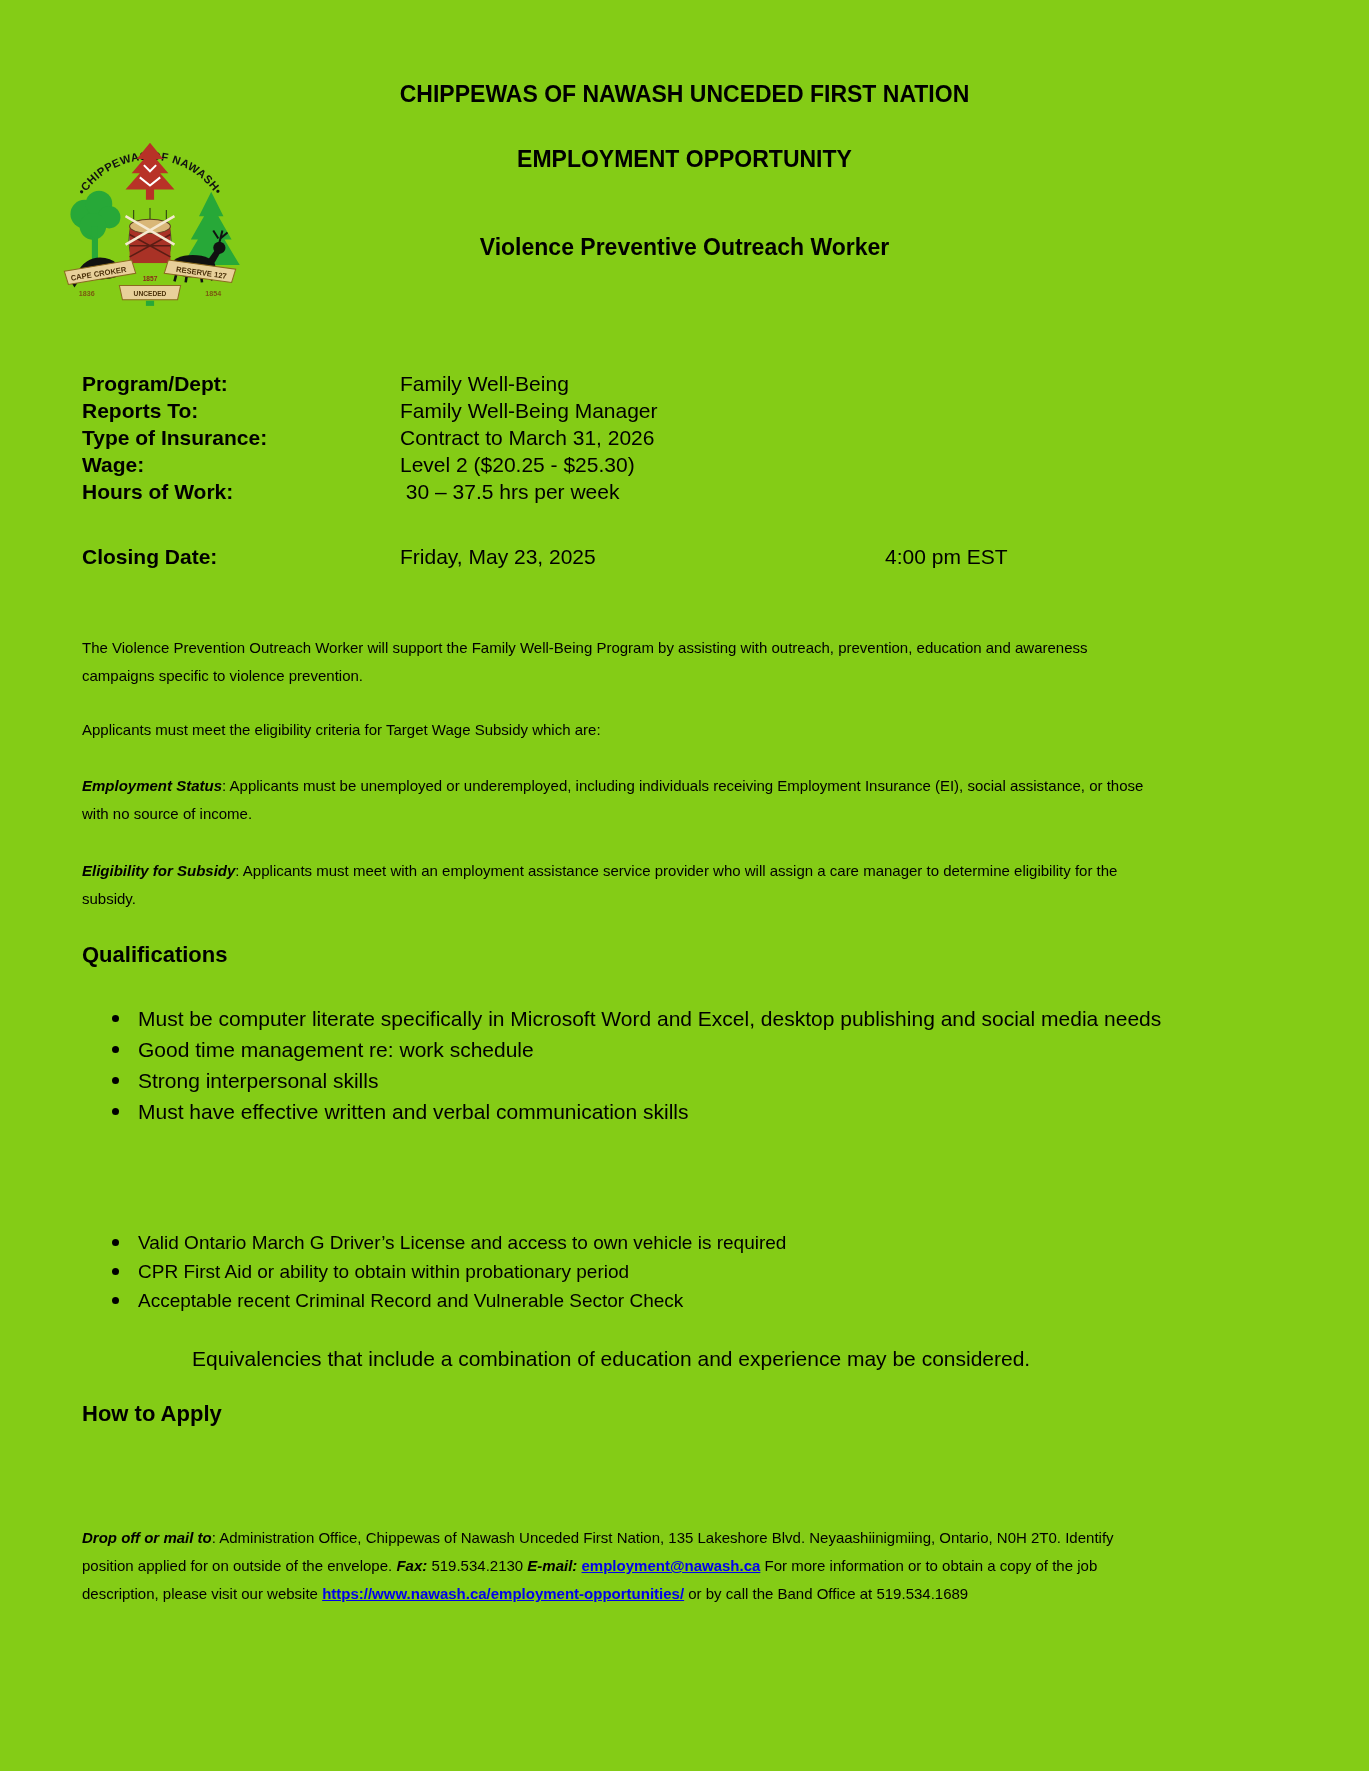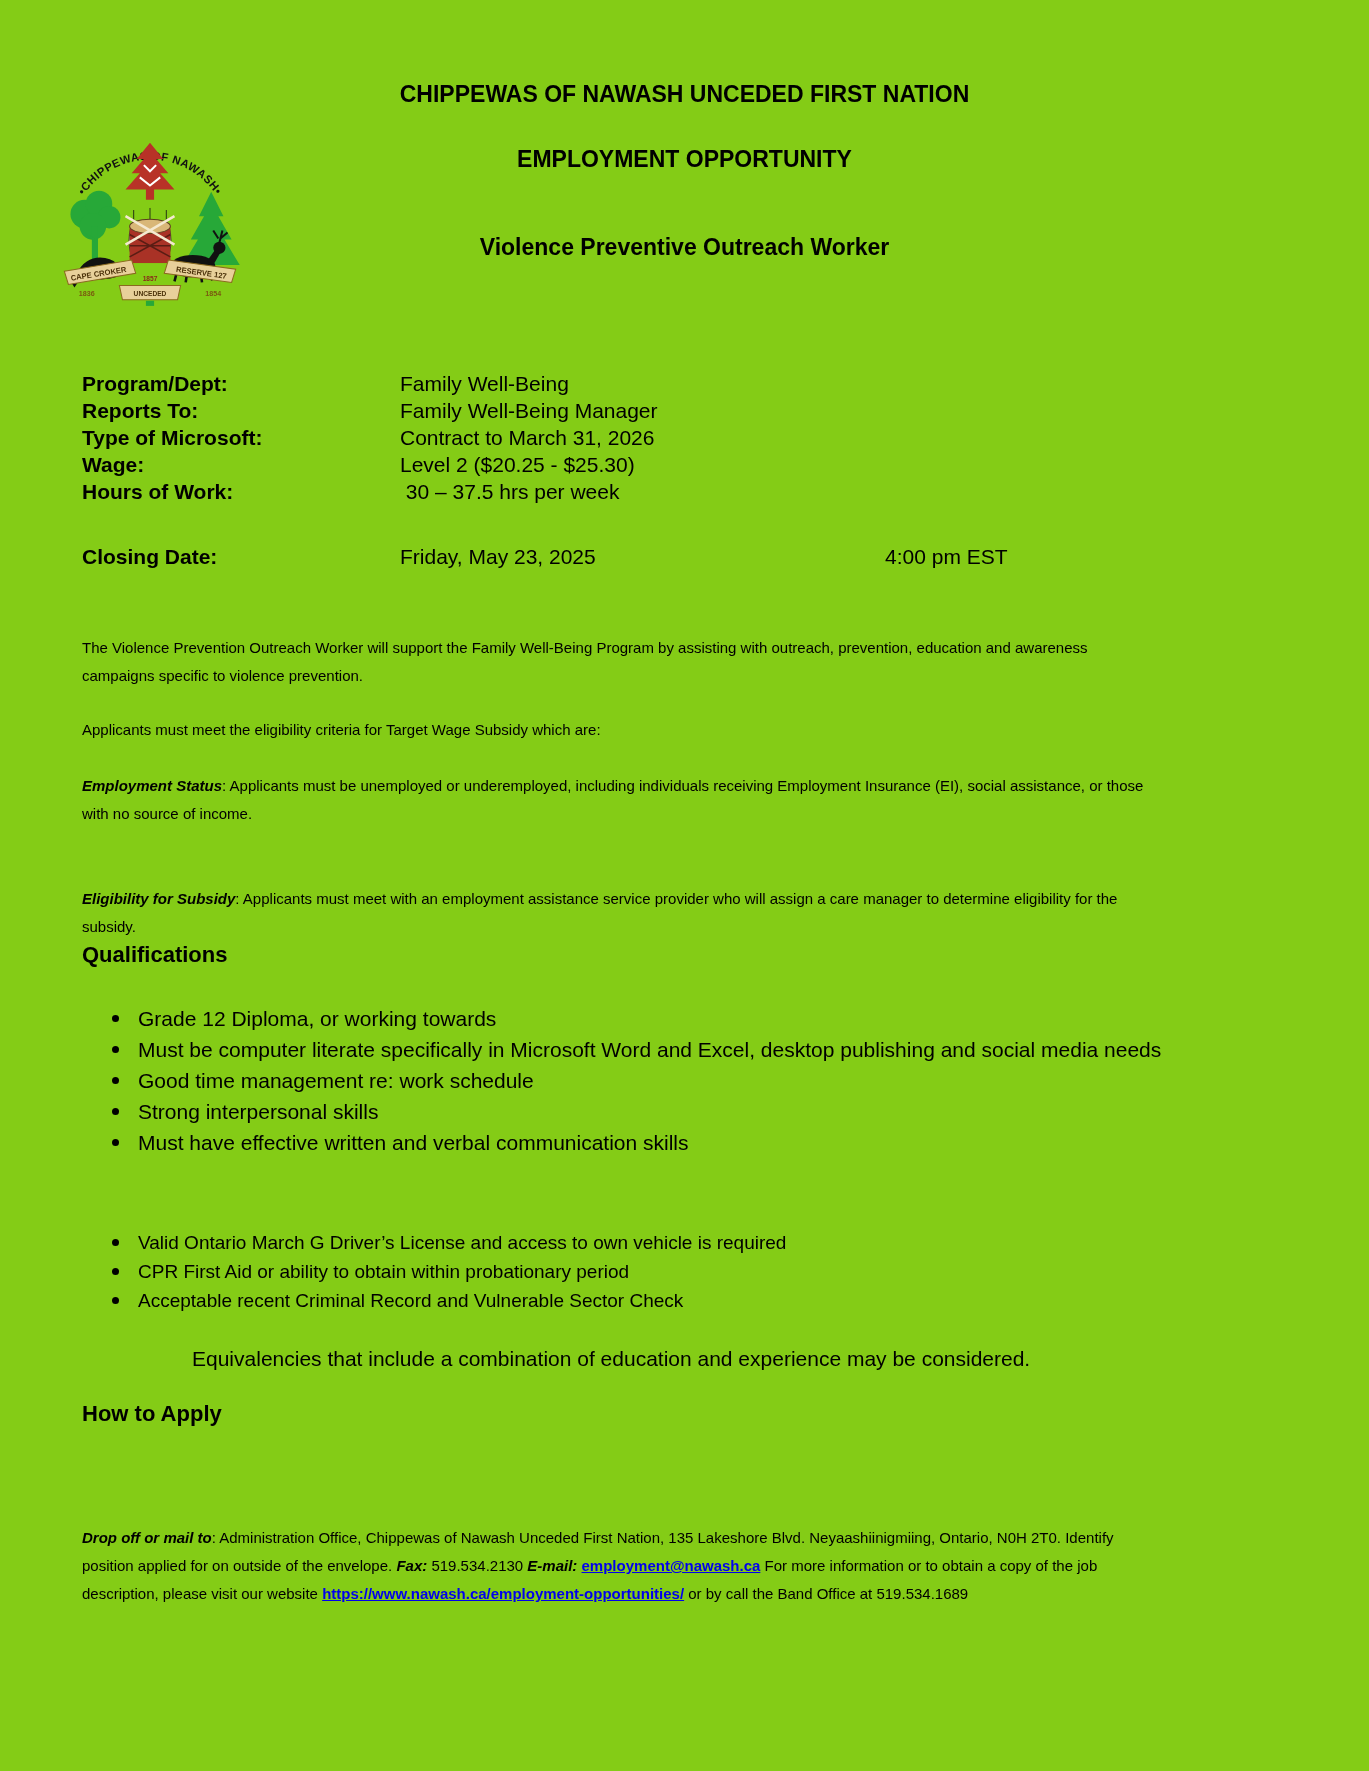--- a/index.html
+++ b/index.html
@@ -105,46 +105,45 @@
       <text x="100" y="180" font-size="6.5" font-weight="bold" fill="#4a3008" text-anchor="middle">UNCEDED</text>
       <rect x="96" y="185" width="8" height="5" fill="#27A838"></rect>
     </g>
   </svg>
 
   <div class="abs dgrid" style="top:370px">
     <div class="dlabel">Program/Dept:</div>
     <div class="dvalue">Family Well-Being</div>
     <div class="dlabel">Reports To:</div>
     <div class="dvalue">Family Well-Being Manager</div>
-    <div class="dlabel">Type of Microsoft:</div>
+    <div class="dlabel">Type of Insurance:</div>
     <div class="dvalue">Contract to March 31, 2026</div>
     <div class="dlabel">Wage:</div>
     <div class="dvalue">Level 2 ($20.25 - $25.30)</div>
     <div class="dlabel">Hours of Work:</div>
     <div class="dvalue"> 30 – 37.5 hrs per week</div>
   </div>
 
   <div class="abs cgrid" style="top:543px">
     <div class="dlabel">Closing Date:</div>
     <div class="dvalue">Friday, May 23, 2025</div>
     <div class="dvalue">4:00 pm EST</div>
   </div>
 
   <p class="abs para" style="top:619px">The Violence Prevention Outreach Worker will support the Family Well-Being Program by assisting with outreach, prevention, education and awareness campaigns specific to violence prevention.</p>
 
   <p class="abs para" style="top:701px">Applicants must meet the eligibility criteria for Target Wage Subsidy which are:</p>
 
   <p class="abs para" style="top:757px"><span class="b">Employment Status</span><span>: Applicants must be unemployed or underemployed, including individuals receiving Employment Insurance (EI), social assistance, or those with no source of income.</span></p>
 
-  <p class="abs para" style="top:870px"><span class="b">Eligibility for Subsidy</span><span>: Applicants must meet with an employment assistance service provider who will assign a care manager to determine eligibility for the subsidy.</span></p>
+  <p class="abs para" style="top:842px"><span class="b">Eligibility for Subsidy</span><span>: Applicants must meet with an employment assistance service provider who will assign a care manager to determine eligibility for the subsidy.</span></p>
 
   <div class="abs sechead" style="top:941px">Qualifications</div>
 
   <ul class="abs qual big" style="top:1003px">
-    <li>Grade 12 Diploma, or working towards</li>
     <li>Must be computer literate specifically in Microsoft Word and Excel, desktop publishing and social media needs</li>
     <li>Good time management re: work schedule</li>
     <li>Strong interpersonal skills</li>
     <li>Must have effective written and verbal communication skills</li>
   </ul>
 
   <ul class="abs qual small" style="top:1228px">
     <li>Valid Ontario March G Driver’s License and access to own vehicle is required</li>
     <li>CPR First Aid or ability to obtain within probationary period</li>
     <li>Acceptable recent Criminal Record and Vulnerable Sector Check</li>

